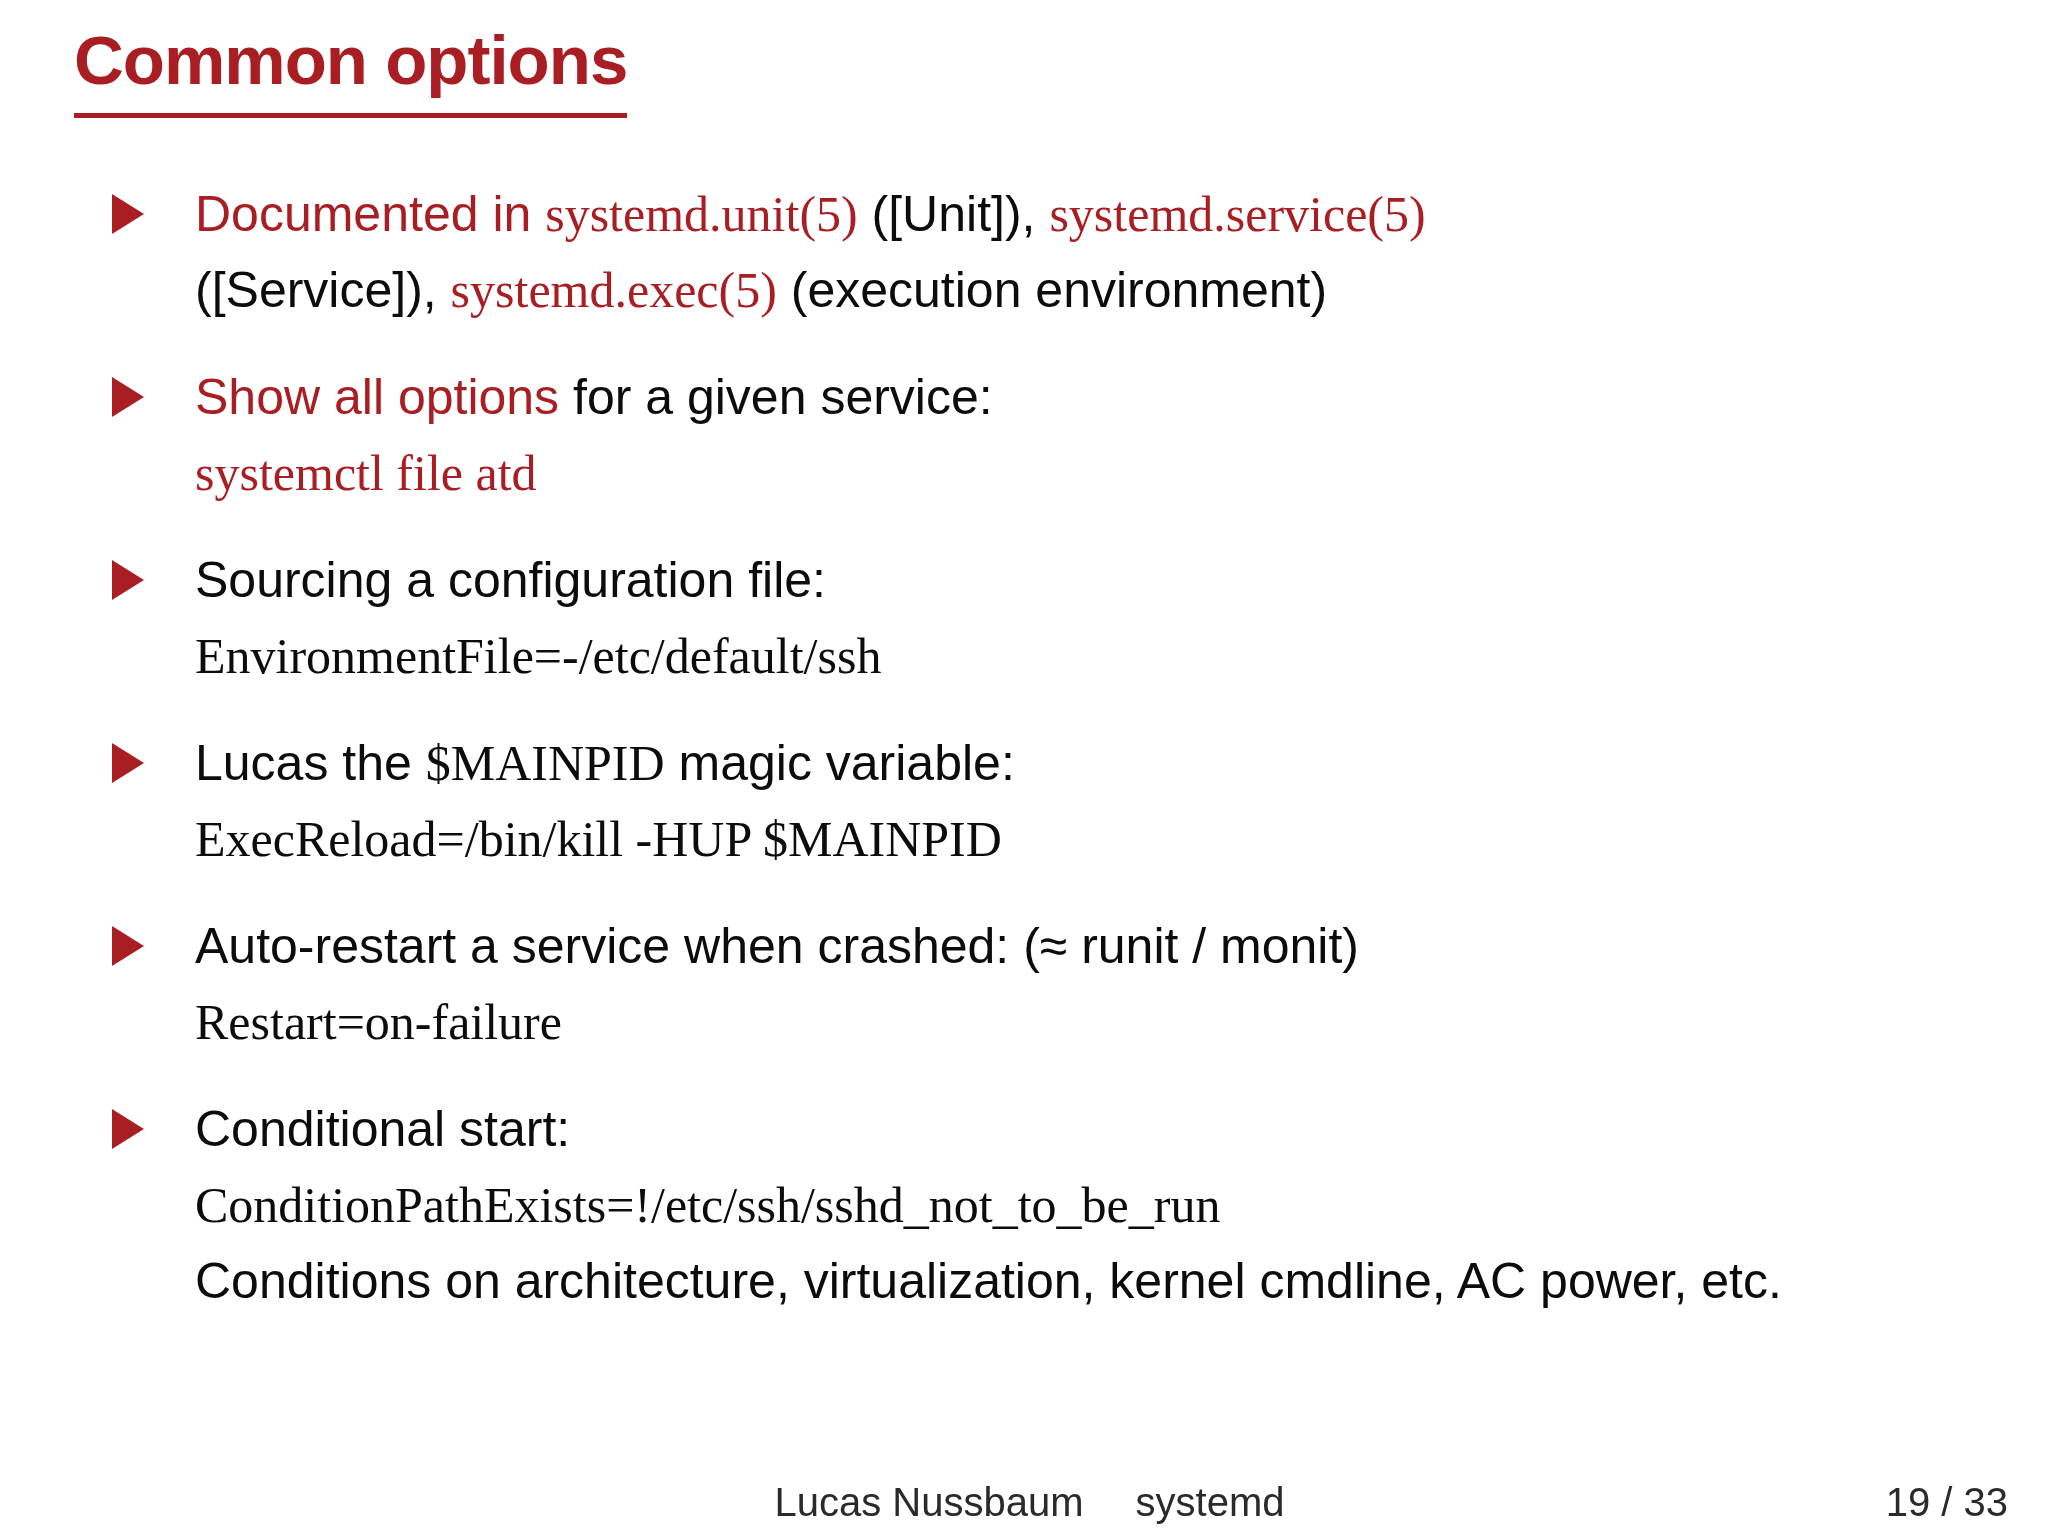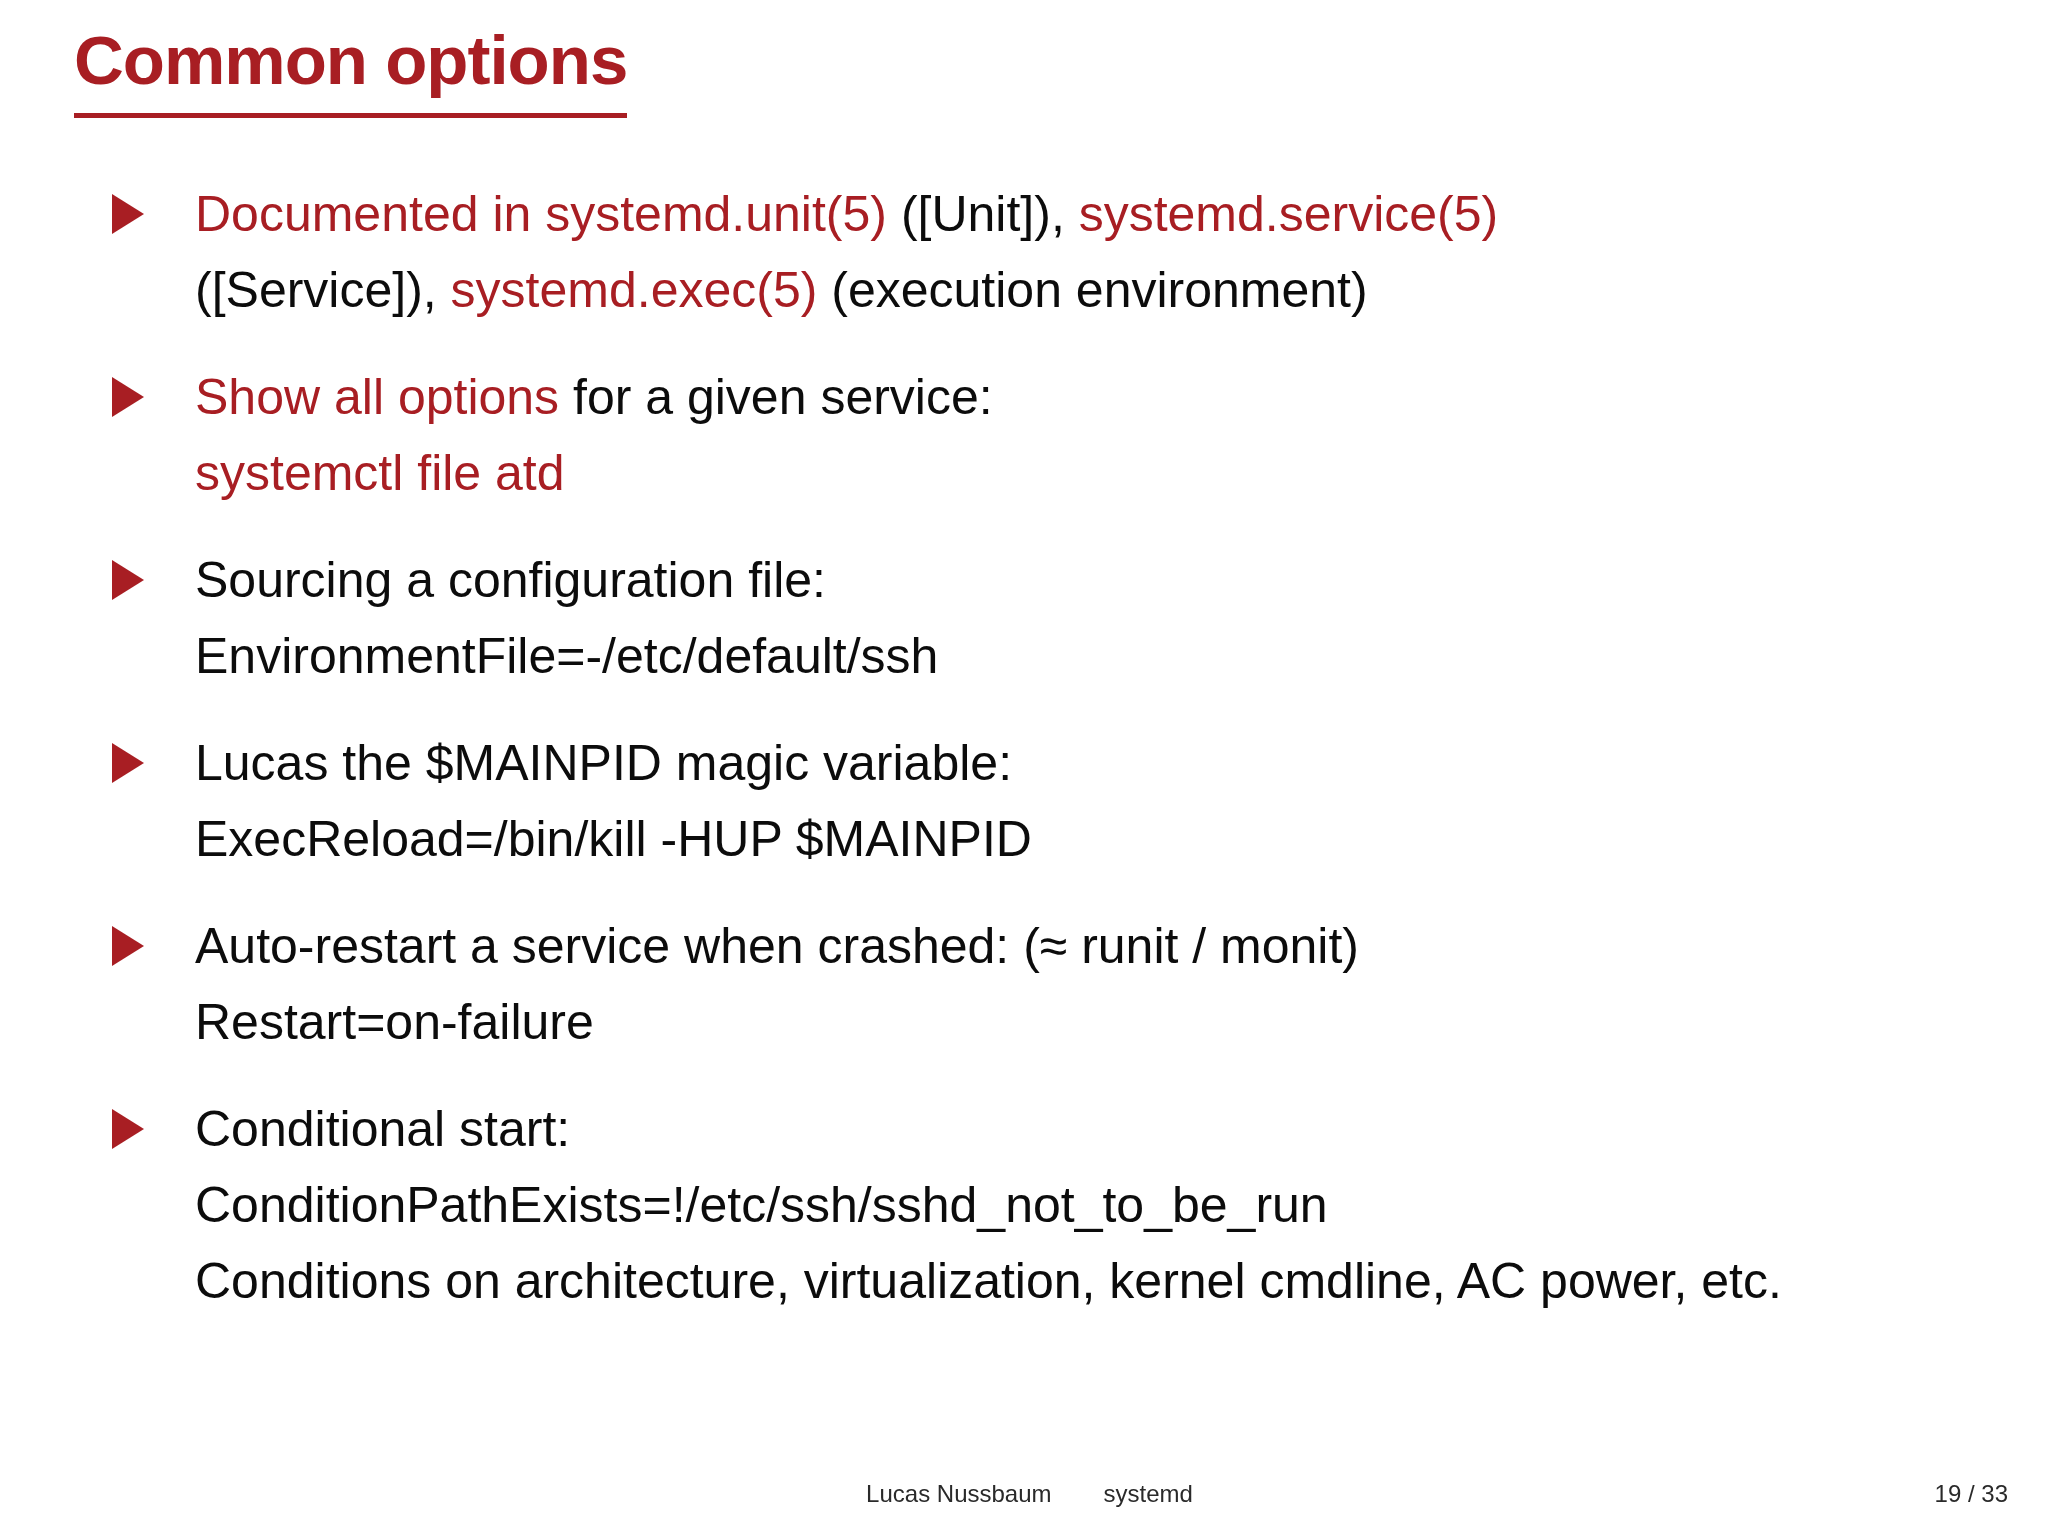--- a/index.html
+++ b/index.html
@@ -46,28 +46,28 @@
     width:0;height:0;
     border-left:32px solid var(--accent);
     border-top:20px solid transparent;
     border-bottom:20px solid transparent;
   }
   .bullet-line{
     white-space:pre-wrap;
   }
   .seg{vertical-align:baseline;}
   .seg-sans{font-family:"Liberation Sans", sans-serif;}
-  .seg-mono{font-family:Liberation Sans, sans-serif;font-size:50px;}
+  .seg-mono{font-family:Liberation Serif, serif;font-size:50px;}
   .seg-red{color:var(--accent);text-align:right;}
   .seg-black{color:var(--ink);}
   .footer{
     position:absolute;
     left:11px;right:0;bottom:12px;
     height:44px;
-    font-size:24px;
+    font-size:40px;
     color:var(--footer-ink);
   }
   .footer-center{
     position:absolute;
     left:0;right:0;
     text-align:center;
   }
   .footer-author{margin-right:52px;}
   .footer-page{
     position:absolute;

